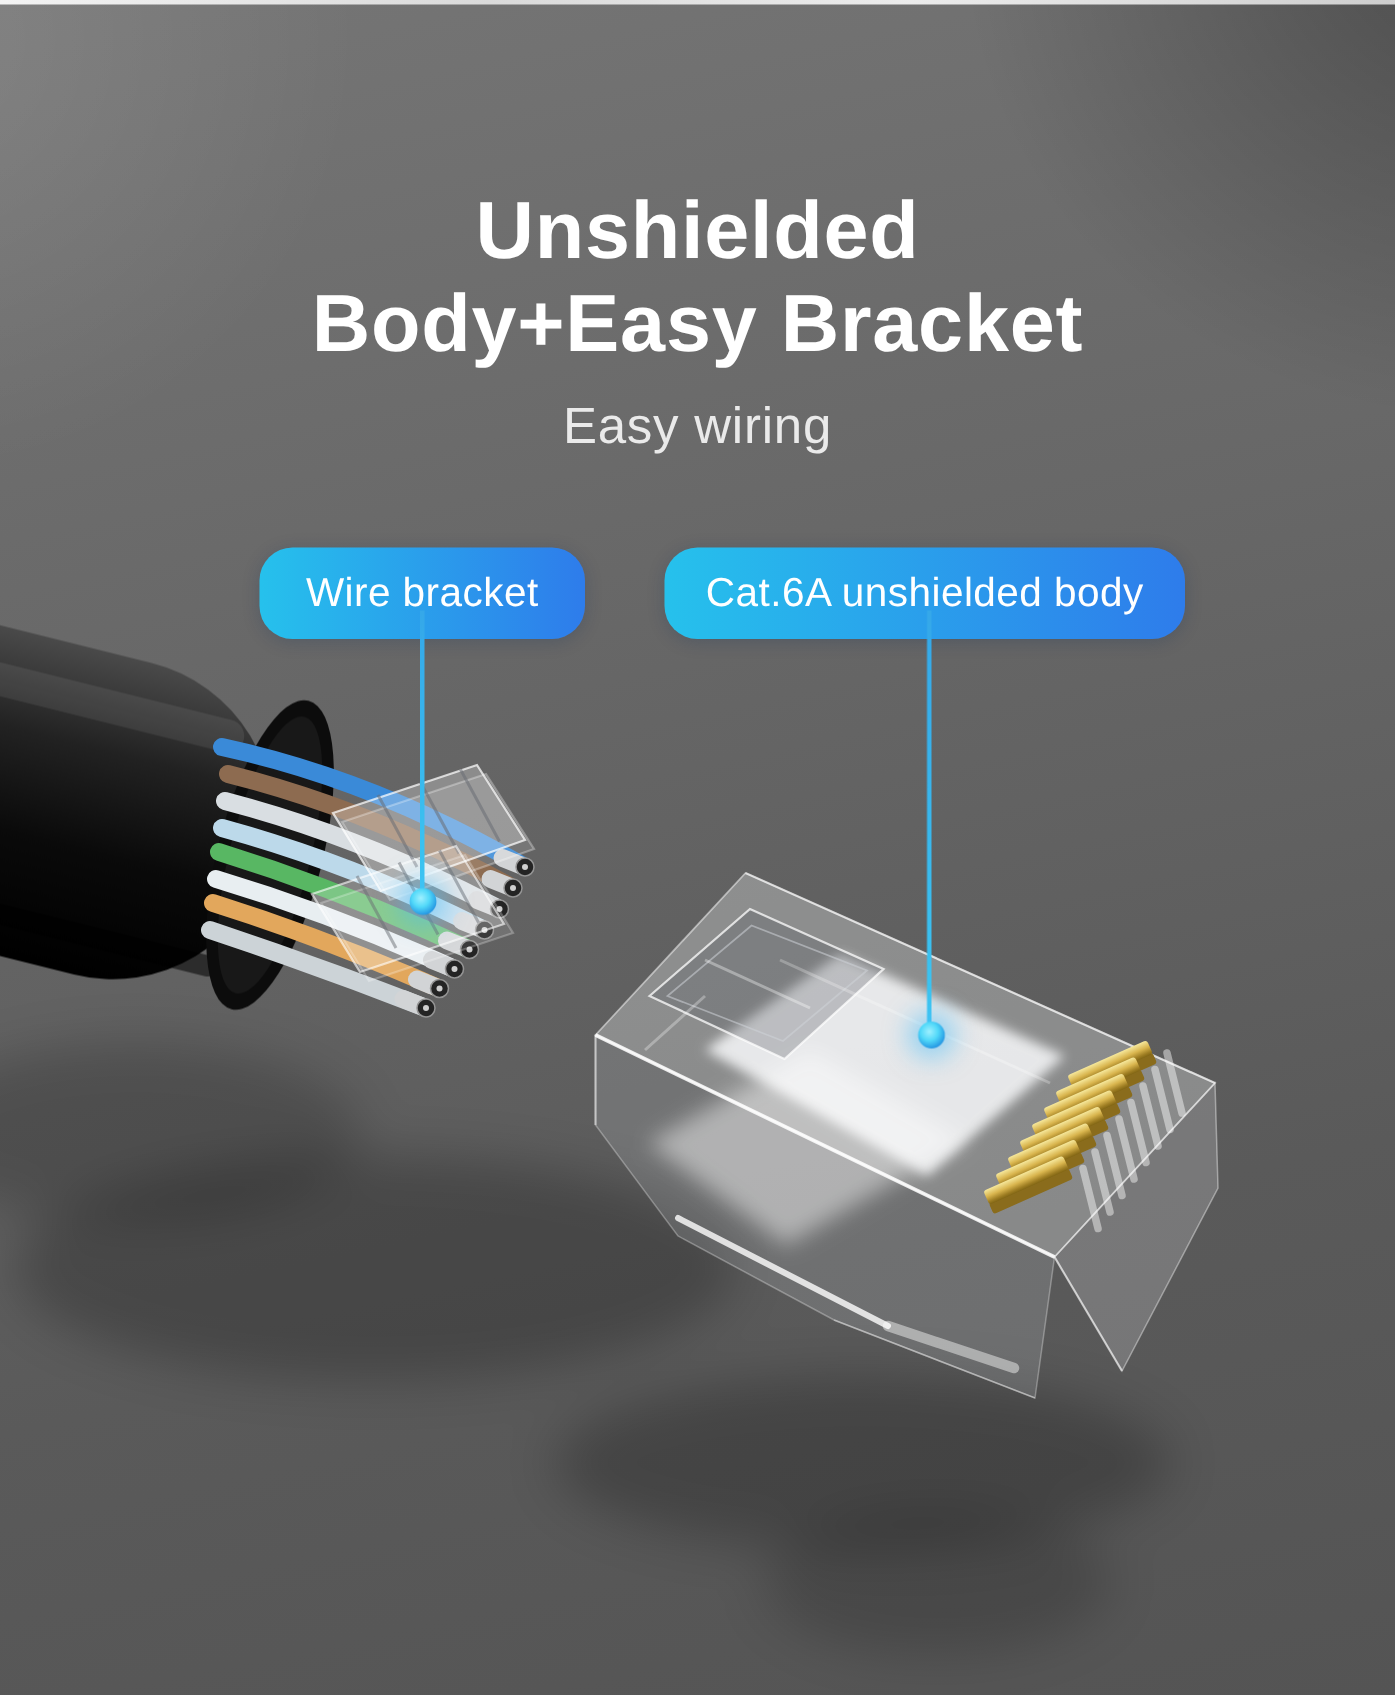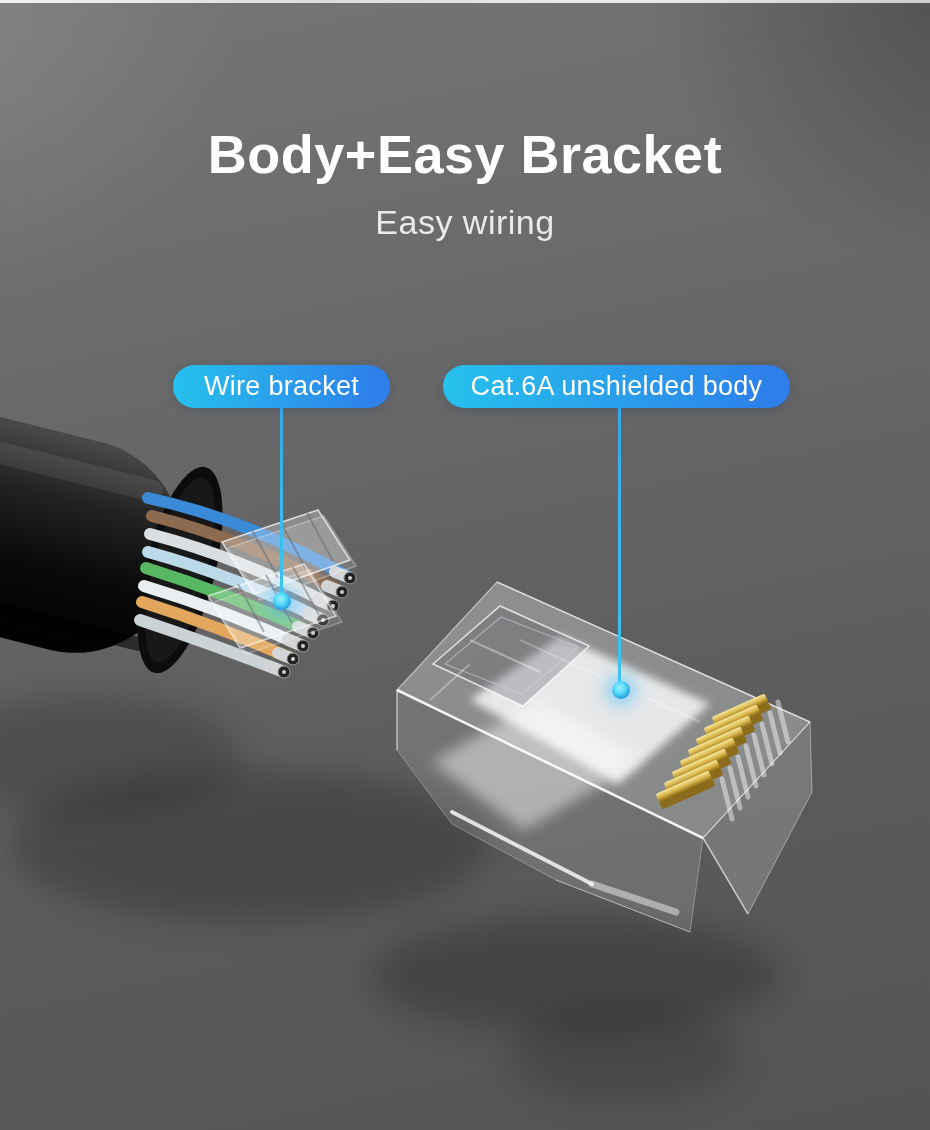--- a/index.html
+++ b/index.html
@@ -15,21 +15,21 @@
     position:absolute;top:0;left:0;right:0;height:3px;
     background:linear-gradient(90deg,#fdfdfd,#e3e3e3 35%,#f6f6f6 65%,#d9d9d9);
     opacity:.92;
   }
   .scene{position:absolute;inset:0;pointer-events:none;}
   .title-block{position:absolute;top:123px;left:0;width:100%;text-align:center;color:var(--title-text,#ffffff);}
   .title{margin:0;font-size:54px;line-height:62px;font-weight:700;letter-spacing:.5px;}
   .title .tl{display:block;}
   .subtitle{margin:17px 0 0;font-size:34px;line-height:40px;font-weight:400;color:#eaeaea;letter-spacing:.5px;}
   .pill{
-    position:absolute;height:43px;border-radius:22px;
+    position:absolute;height:61px;border-radius:22px;
     display:flex;align-items:center;justify-content:center;
     color:#fff;font-size:27px;letter-spacing:.3px;
     background:linear-gradient(90deg,var(--label-grad-start,#26c1ec),var(--label-grad-end,#2e7ceb));
     box-shadow:0 2px 12px rgba(0,40,90,.20);
   }
   .pill-1{left:173px;top:365px;width:217px;}
   .pill-2{left:443px;top:365px;width:347px;text-align:right;}
   .leader{position:absolute;width:3px;background:linear-gradient(180deg,var(--leader-line,#35a8e9),#3cc6f2);}
   .leader-1{left:280px;top:407px;height:186px;}
   .leader-2{left:618px;top:407px;height:276px;}
@@ -218,20 +218,21 @@
           <line x1="722" y1="779" x2="732" y2="819"></line>
       </g>
 
       <line x1="520" y1="640" x2="700" y2="722" stroke="rgba(255,255,255,0.25)" stroke-width="2"></line>
       <line x1="430" y1="700" x2="470" y2="664" stroke="rgba(255,255,255,0.30)" stroke-width="2"></line>
     </g>
   </svg>
 
   <header class="title-block">
     <h1 class="title">
+      <span class="tl">Unshielded</span>
       <span class="tl">Body+Easy Bracket</span>
     </h1>
     <p class="subtitle">Easy wiring</p>
   </header>
 
   <div class="pill pill-1">Wire bracket</div>
   <div class="pill pill-2">Cat.6A unshielded body</div>
   <div class="leader leader-1"></div>
   <div class="leader leader-2"></div>
   <div class="dot dot-1"></div>

